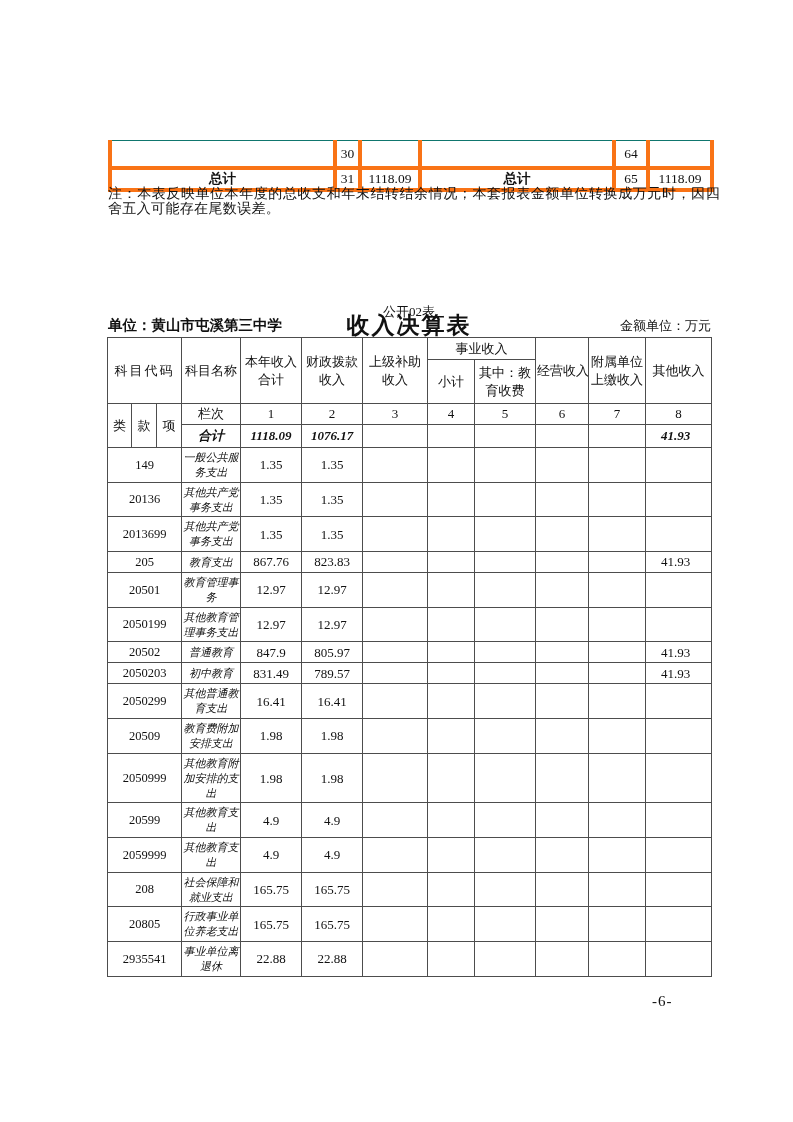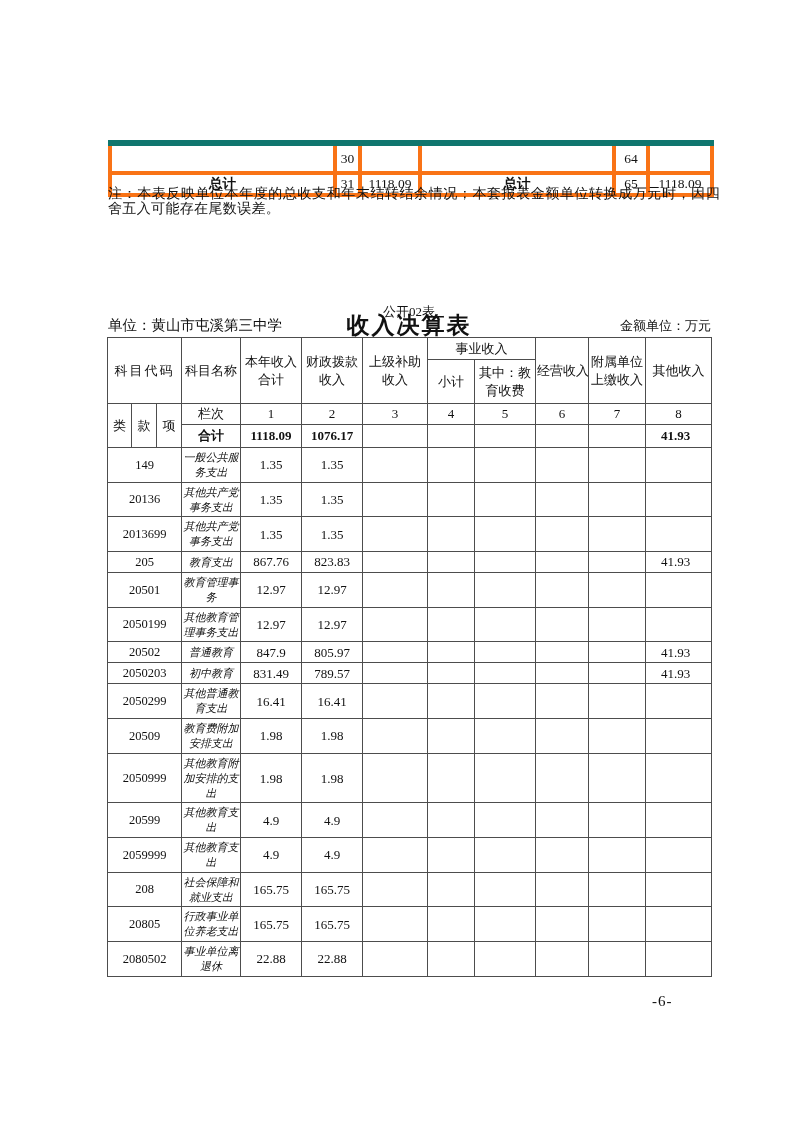--- a/index.html
+++ b/index.html
@@ -10,53 +10,53 @@
   }
   
   .top-table{
     position:absolute;left:108px;top:140px;width:602px;
     border-collapse:collapse;table-layout:fixed;
   }
   .top-table td{
     border:4px solid #f97316;text-align:center;font-size:13.5px;padding:0 2px;
     overflow:hidden;white-space:nowrap;
   }
-  .top-table tr.partial td{height:25px;border-top:6px solid #0f766e;border-bottom:3px double #4d4d4d;text-align:center;}
+  .top-table tr.partial td{height:25px;border-top:1px solid #0f766e;border-bottom:3px double #4d4d4d;text-align:center;}
   .top-table tr.totalrow td{height:18px;}
   .hei{font-family:"Liberation Sans","DejaVu Sans",sans-serif;font-weight:bold;}
   
   .note{
     position:absolute;left:108px;top:186px;width:612px;
     font-size:14px;line-height:15px;letter-spacing:0.35px;text-align:justify;
   }
   
   .doc-title{
     position:absolute;left:107px;top:262px;width:604px;text-align:center;
     font-family:"Liberation Sans","DejaVu Sans",sans-serif;
     font-size:23px;font-weight:bold;letter-spacing:2px;margin-top:48px;
   }
   .table-code{
     position:absolute;left:107px;top:303px;width:604px;text-align:center;font-size:13px;
   }
   .unit-row{
     position:absolute;left:108px;top:316px;width:603px;
     display:flex;justify-content:space-between;align-items:flex-end;
   }
-  .unit-row .org{font-size:14.5px;}
+  .unit-row .org{font-size:14.5px;font-weight:bold;}
   .unit-row .amount{font-size:13px;}
   
   .main-table{
     position:absolute;left:107px;top:337px;width:604px;
     border-collapse:collapse;table-layout:fixed;
   }
   .main-table td{
     border:1px solid #4d4d4d;text-align:center;vertical-align:middle;
     font-size:13px;line-height:1.32;padding:1px 1px;overflow:hidden;
   }
-  tr.hr1{height:22px;} tr.hr2{height:44px;} tr.hr3{height:21px;} tr.hr4{height:23px;}
+  tr.hr1{height:22px;} tr.hr2{height:44px;} tr.hr3{height:21px;} tr.hr4{height:23px;font-style:italic;}
   .nowrap{white-space:nowrap;}
   .thick{border-width:2px;border-color:#3a3a3a;}
   .spaced{letter-spacing:2px;margin-left:28px;}
   .total-row td{font-weight:bold;}
   .num-r{text-align:right;padding-right:7px !important;}
   .data-row{height:21px;}
   .data-row td{font-size:13px;}
   .data-row td.code{font-size:12.5px;white-space:nowrap;}
   .data-row td.name{font-size:11px;line-height:1.35;padding:2px 0;font-style:italic;}
   
@@ -349,21 +349,21 @@
     <td>165.75</td>
     <td></td>
     <td></td>
     <td></td>
     <td></td>
     <td></td>
     <td class="num-r"></td>
   </tr>
 
   <tr class="data-row">
-    <td colspan="3" class="code">2080502</td>
+    <td colspan="3" class="code">2935541</td>
     <td class="name">事业单位离退休</td>
     <td>22.88</td>
     <td>22.88</td>
     <td></td>
     <td></td>
     <td></td>
     <td></td>
     <td></td>
     <td class="num-r"></td>
   </tr>

